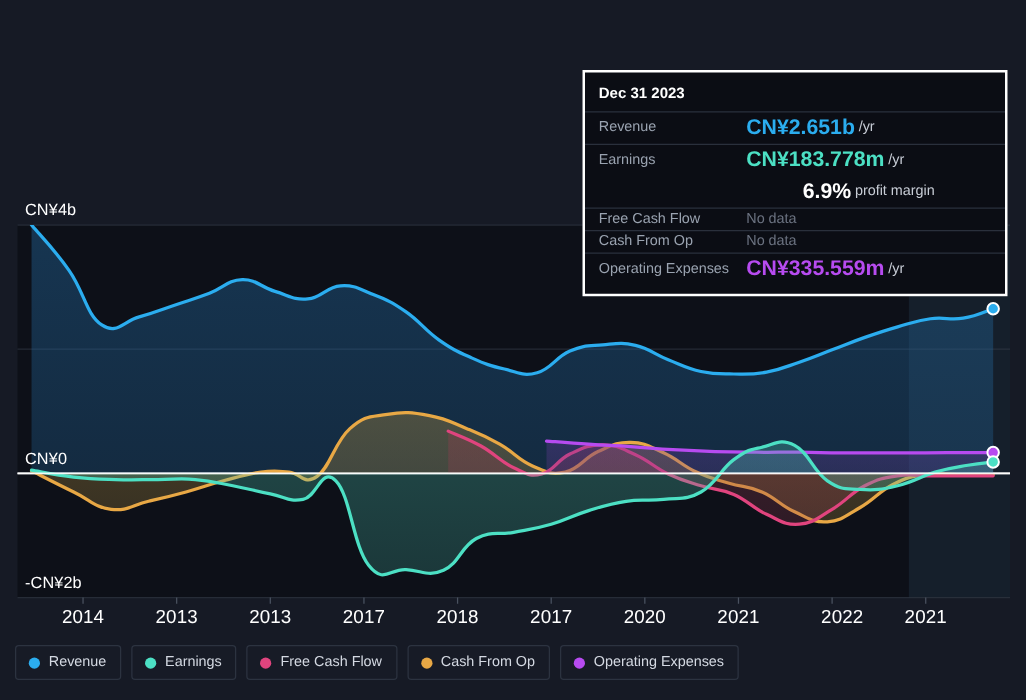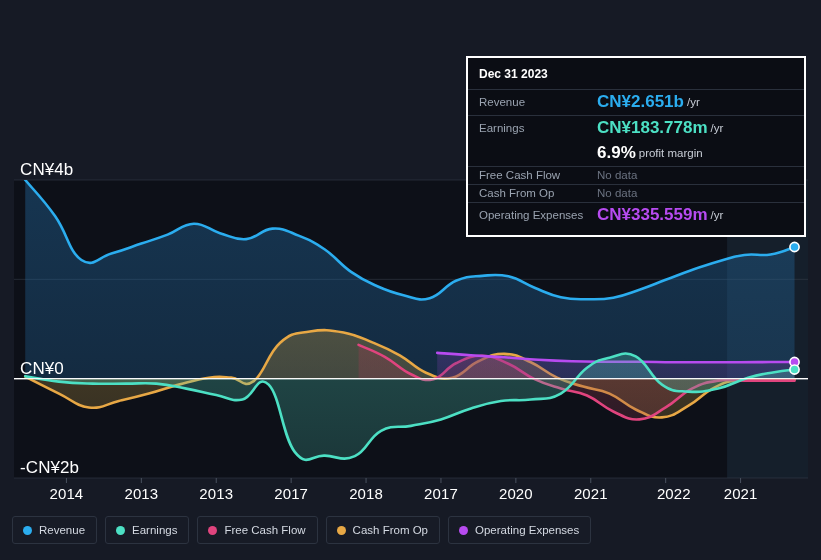--- a/index.html
+++ b/index.html
@@ -12,21 +12,21 @@
   }
   #root { position: relative; width: 821px; height: 560px; background: #161a25; }
 
   
   #chart-surface { position: absolute; left: 0; top: 0; width: 821px; height: 500px; }
   #chart-svg { position: absolute; left: 0; top: 0; }
 
   .axis-label {
     position: absolute;
     color: #ffffff;
-    font-size: 17px;
+    font-size: 13px;
     white-space: nowrap;
     letter-spacing: .1px;
   }
   .ylabel { text-align: left; }
   .xlabel { color: #ffffff; font-size: 15px; text-align: center; }
 
   
   #tooltip {
     position: absolute;
     left: 466px; top: 16px;
@@ -43,21 +43,21 @@
     font-weight: bold;
     padding: 9px 11px 8px 11px;
   }
   .tt-row {
     display: flex;
     align-items: center;
     padding: 2px 11px 3px 11px;
     border-top: 1px solid #2a303c;
     min-height: 17px;
   }
-  .tt-row.no-border { border-top: none; }
+  .tt-row.no-border { border-top: none; justify-content: center; }
   .tt-key {
     color: #9aa3b0;
     font-size: 11.5px;
     width: 118px;
     flex: 0 0 118px;
   }
   .tt-val { font-size: 17px; font-weight: bold; }
   .tt-unit { color: #c8cdd6; font-size: 11.5px; font-weight: normal; margin-left: 3px; }
   .tt-nodata { color: #6b7280; font-size: 11.5px; font-weight: normal; }
   .tt-sub { color: #c8cdd6; font-size: 11.5px; font-weight: normal; margin-left: 3px; }

